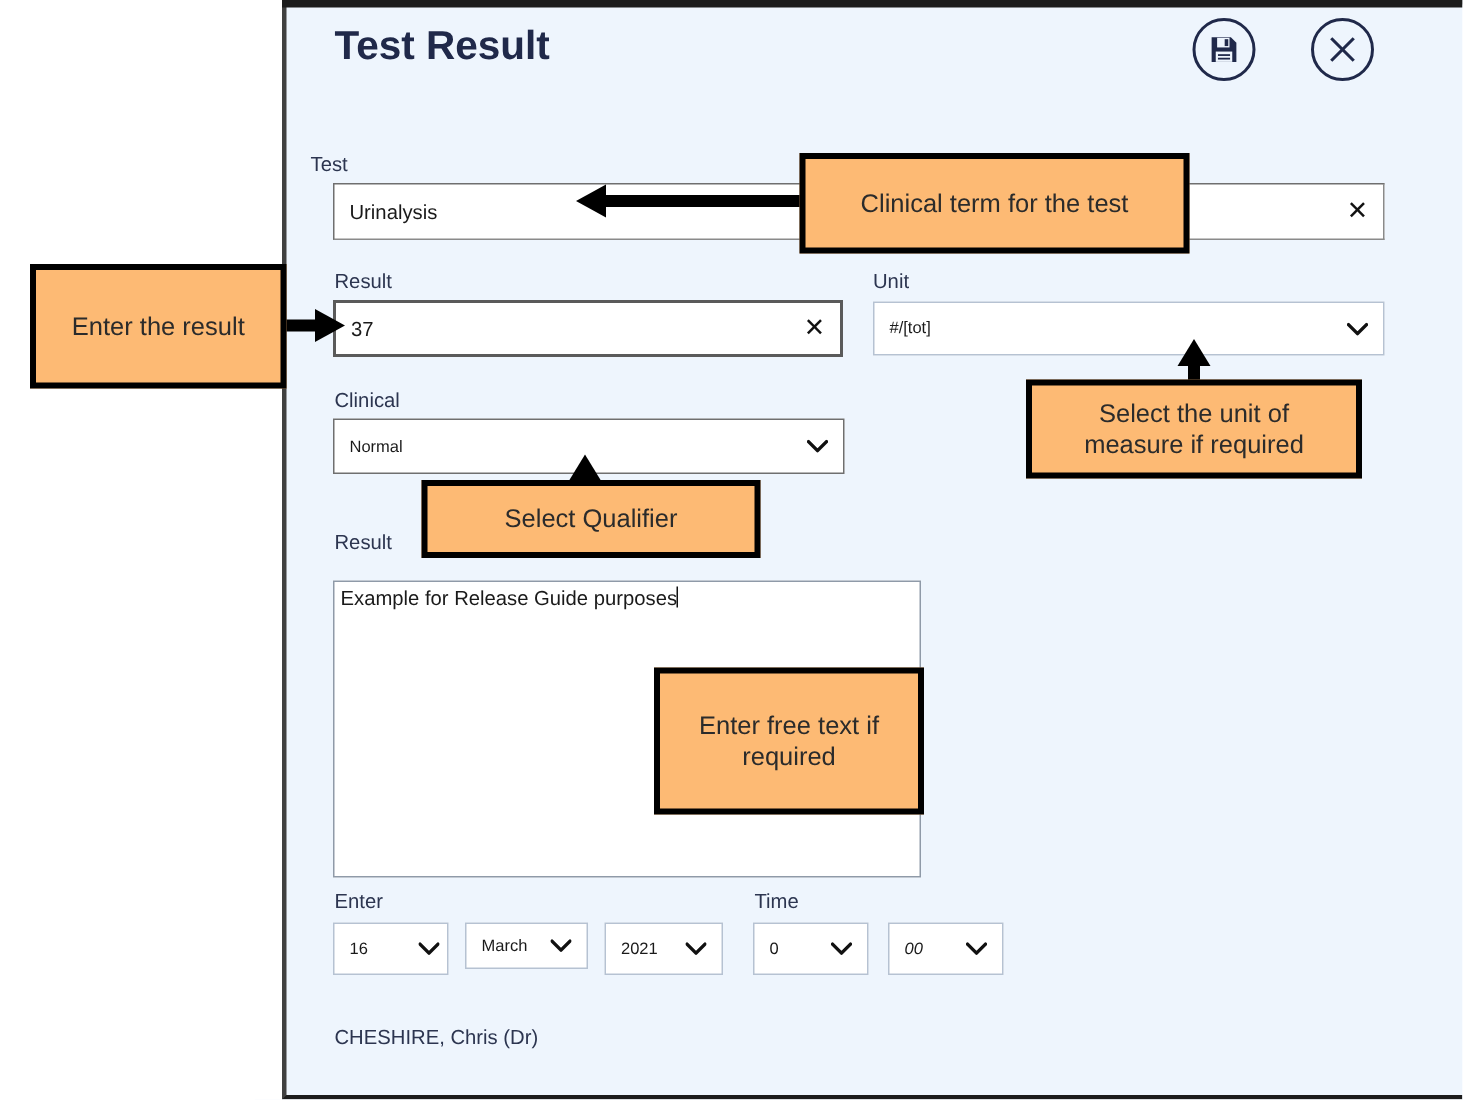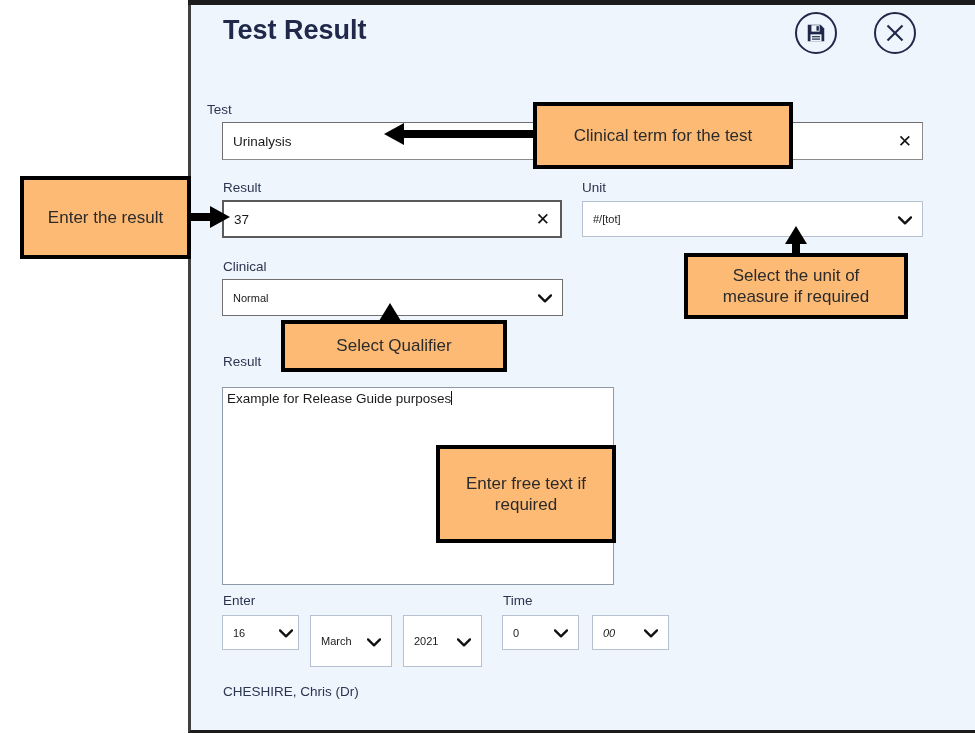--- a/index.html
+++ b/index.html
@@ -234,29 +234,29 @@
 
     <div class="field-label" style="left:32px; top:590px;">Enter</div>
     <div class="sel" style="left:31px; top:612px; width:77px; height:35px;gap:28px;">
       <span class="val" style="text-align:left;">16</span>
       <span class="chev">
         <svg width="14" height="9" viewBox="0 0 14 9">
             <path d="M1 1.4 L7 7.4 L13 1.4" fill="none" stroke="#111" stroke-width="2.3" stroke-linecap="round" stroke-linejoin="round"></path>
           </svg>
       </span>
     </div>
-    <div class="sel" style="left:119px; top:612px; width:82px; height:52px;">
+    <div class="sel" style="left:119px; top:612px; width:82px; height:31px;">
       <span class="val">March</span>
       <span class="chev">
         <svg width="14" height="9" viewBox="0 0 14 9">
             <path d="M1 1.4 L7 7.4 L13 1.4" fill="none" stroke="#111" stroke-width="2.3" stroke-linecap="round" stroke-linejoin="round"></path>
           </svg>
       </span>
     </div>
-    <div class="sel" style="left:212px; top:612px; width:79px; height:52px;">
+    <div class="sel" style="left:212px; top:612px; width:79px; height:35px;">
       <span class="val">2021</span>
       <span class="chev">
         <svg width="14" height="9" viewBox="0 0 14 9">
             <path d="M1 1.4 L7 7.4 L13 1.4" fill="none" stroke="#111" stroke-width="2.3" stroke-linecap="round" stroke-linejoin="round"></path>
           </svg>
       </span>
     </div>
 
     <div class="field-label" style="left:312px; top:590px;">Time</div>
     <div class="sel" style="left:311px; top:612px; width:77px; height:35px;">

